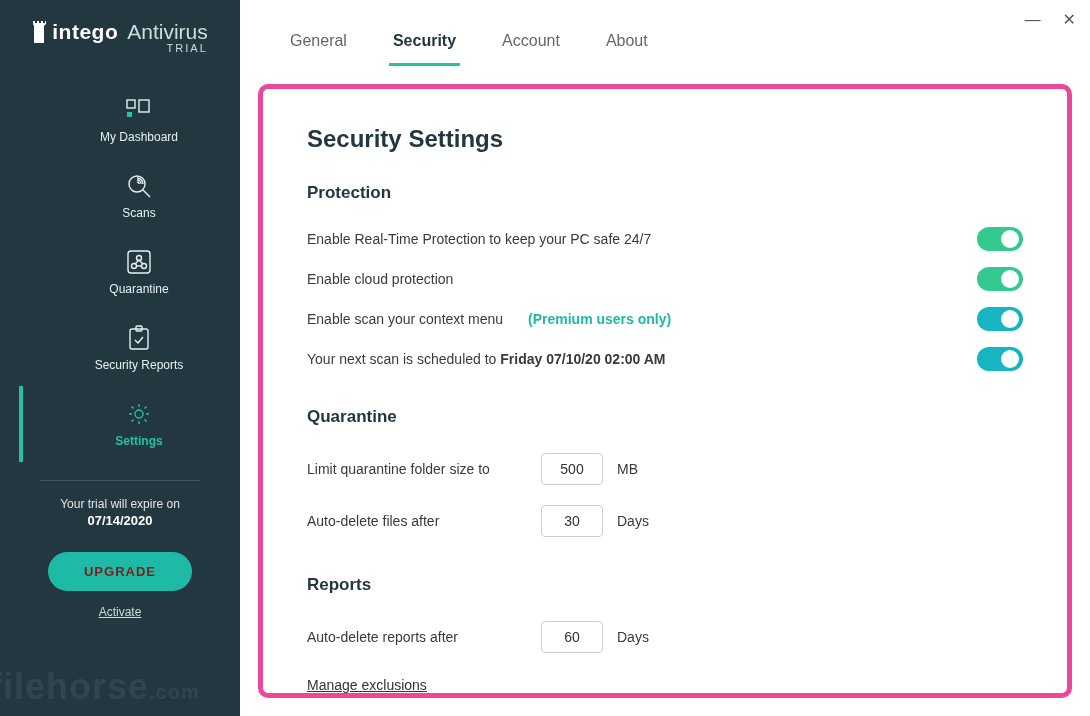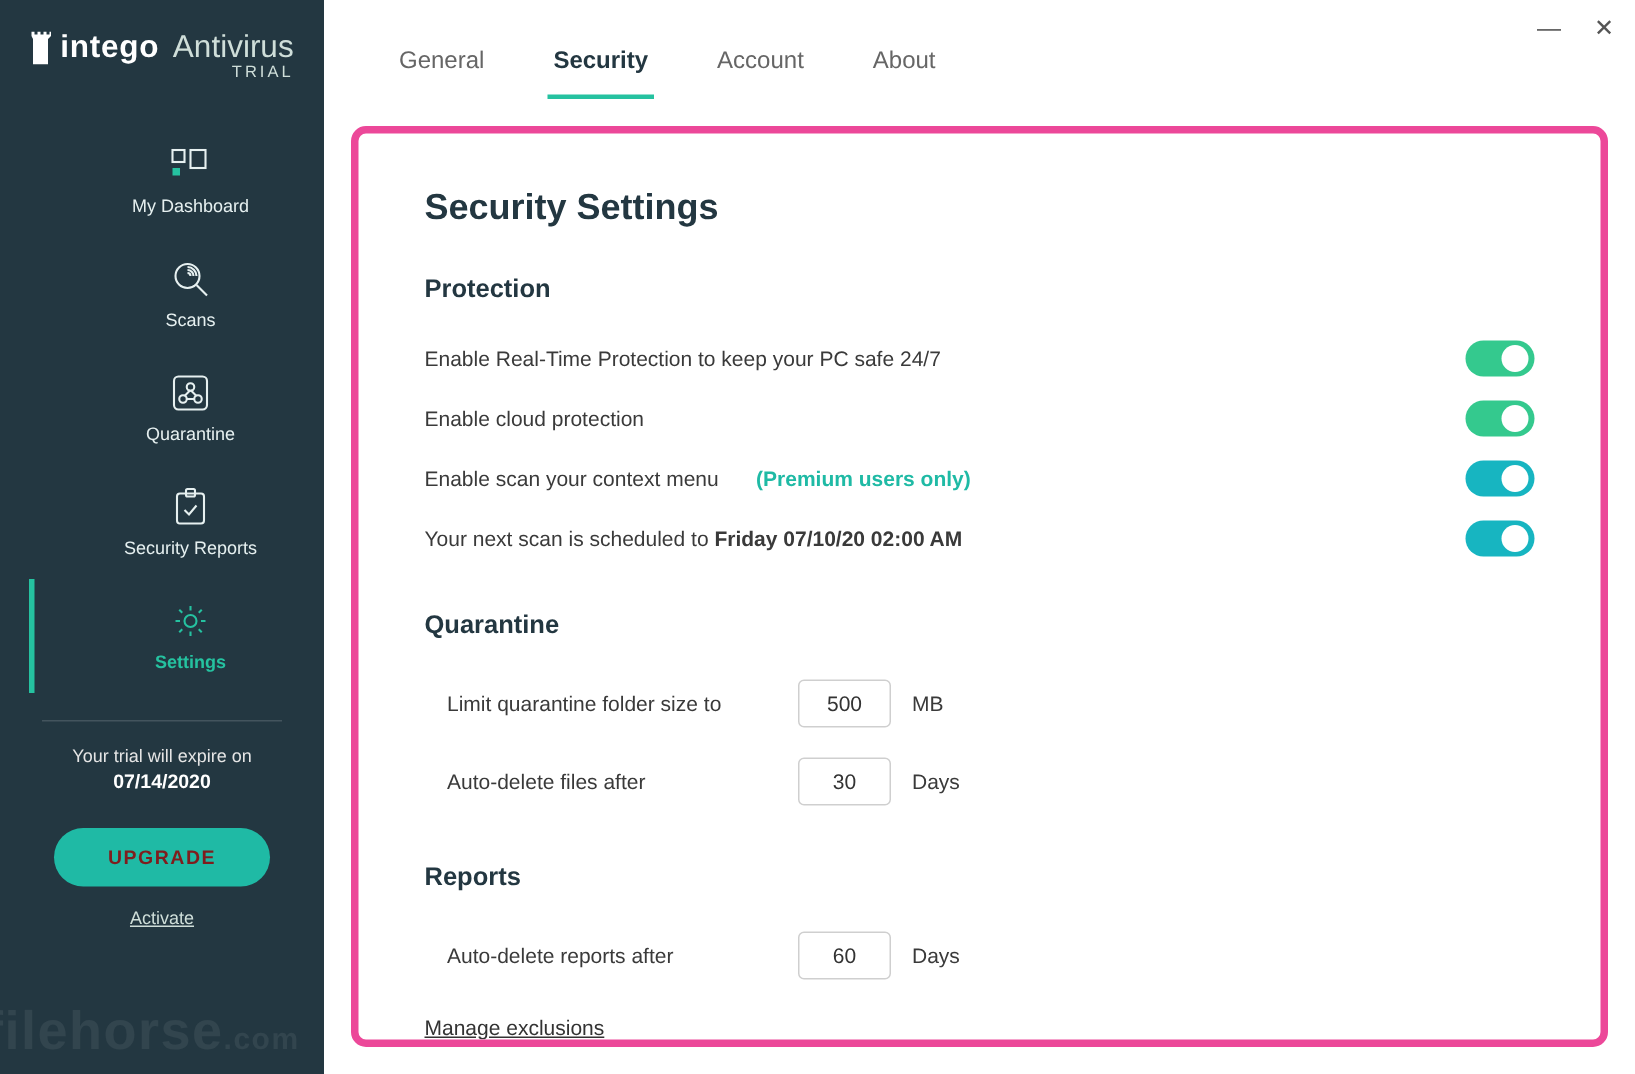--- a/index.html
+++ b/index.html
@@ -1,20 +1,20 @@
 <!DOCTYPE html>
 <html><head>
 <meta charset="utf-8">
 <style>
   * { box-sizing: border-box; margin: 0; padding: 0; font-family: "Segoe UI", Arial, sans-serif; }
   body { background: #f5f5f5; width: 1090px; height: 716px; overflow: hidden; }
   .window { width: 1090px; height: 716px; background: #fff; position: relative; display: flex; }
   .titlebar-controls { position: absolute; top: 12px; right: 14px; display: flex; gap: 22px; z-index: 10; }
   .titlebar-controls span { font-size: 16px; color: #555; cursor: pointer; line-height: 1; }
-  .sidebar { width: 216px; background: #233741; color: #e6f0f0; display: flex; flex-direction: column; align-items: center; padding-top: 20px; position: relative; }
+  .sidebar { width: 240px; background: #233741; color: #e6f0f0; display: flex; flex-direction: column; align-items: center; padding-top: 20px; position: relative; }
   .logo { display: flex; flex-direction: column; align-items: flex-end; margin-bottom: 28px; }
   .logo-line1 { display: flex; align-items: center; gap: 6px; }
   .logo-castle { width: 14px; height: 22px; }
   .logo-text1 { font-size: 21px; font-weight: 700; color: #fff; letter-spacing: 0.5px; }
   .logo-text2 { font-size: 21px; font-weight: 300; color: #cfded9; margin-left: 3px; }
   .logo-trial { font-size: 11px; color: #cfded9; letter-spacing: 2px; margin-top: -2px; }
   .nav { width: 100%; display: flex; flex-direction: column; align-items: flex-end; margin-left: 38px; }
   .nav-item { width: 100%; display: flex; flex-direction: column; align-items: center; padding: 14px 0 14px 0; cursor: pointer; position: relative; }
   .nav-item .icon-wrap { width: 28px; height: 28px; display: flex; align-items: center; justify-content: center; margin-bottom: 6px; }
   .nav-item .label { font-size: 12px; color: #e6f0f0; }
@@ -43,21 +43,21 @@
   .section-h:first-of-type { margin-top: 0; }
   .row { display: flex; align-items: center; justify-content: space-between; font-size: 14px; color: #3a3a3a; padding: 8px 0; }
   .row .text { display: inline; }
   .row .hint { color: #1fbaa5; font-weight: 700; margin-left: 21px; }
   .row .bold { font-weight: 700; }
   .toggle { width: 46px; height: 24px; border-radius: 12px; position: relative; cursor: pointer; }
   .toggle .knob { position: absolute; width: 18px; height: 18px; border-radius: 50%; background: #fff; top: 3px; right: 4px; }
   .toggle.green { background: #34c98e; }
   .toggle.teal { background: #17b5c1; }
 
-  .inline-row { display: flex; align-items: center; gap: 14px; font-size: 14px; color: #3a3a3a; padding: 10px 0; margin-left: 15px; }
+  .inline-row { display: flex; align-items: center; gap: 14px; font-size: 14px; color: #3a3a3a; padding: 10px 0; }
   .inline-row .label-inline { width: 220px; }
   .num-input { width: 62px; height: 32px; border: 1px solid #cfcfcf; border-radius: 4px; text-align: center; font-size: 14px; color: #333; }
   .unit { font-size: 14px; color: #3a3a3a; }
   .link { font-size: 14px; color: #333; text-decoration: underline; cursor: pointer; margin-top: 14px; display: inline-block; }
 </style>
 </head>
 <body>
 
 <div class="window">
 

